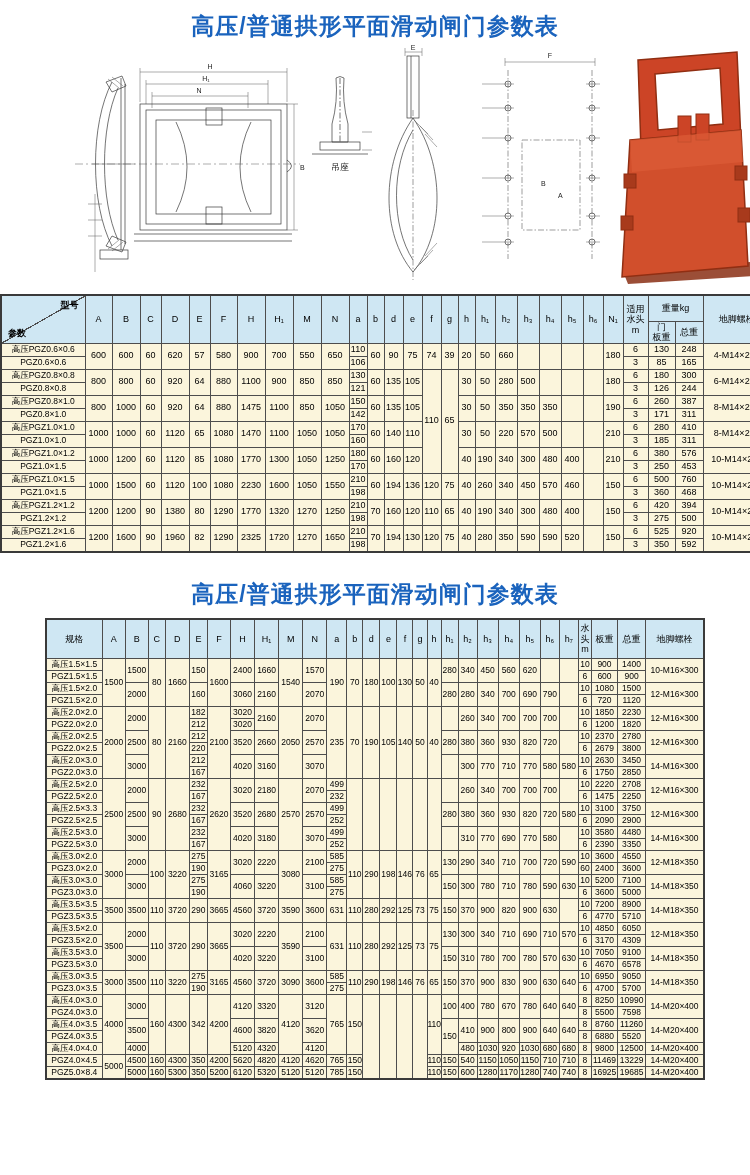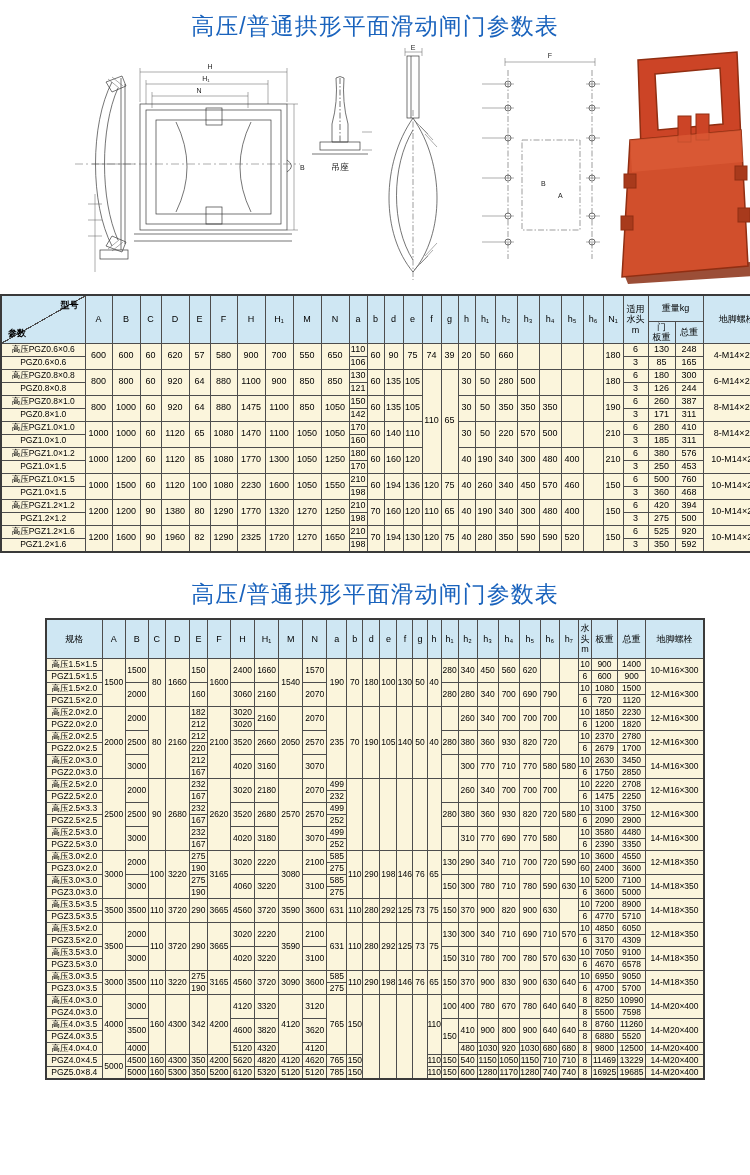--- a/index.html
+++ b/index.html
@@ -1,17 +1,17 @@
 <!DOCTYPE html>
 <html><head>
 <meta charset="utf-8">
 <style>
   html,body{margin:0;padding:0;}
   body{width:750px;background:#ffffff;font-family:"Liberation Sans","DejaVu Sans",sans-serif;}
-  .title{text-align:center;font-weight:normal;font-size:23px;letter-spacing:1px;padding:11px 0 2px;}
+  .title{text-align:center;font-weight:bold;font-size:23px;letter-spacing:1px;padding:11px 0 2px;}
   #diagram-band{display:block;margin:0 auto;}
   table{border-collapse:collapse;table-layout:fixed;}
   #t1{width:738px;margin:10px auto 0;}
   #t2{width:660px;margin:6px auto 0;}
   th,td{border:1px solid #4d4d4d;text-align:center;vertical-align:middle;padding:0;overflow:hidden;}
   #t1,#t2{border:2px solid #3a3a3a;}
   th{background:#cfe7f3;font-weight:normal;font-size:9px;line-height:1.15;white-space:pre-line;}
   td{background:#fbf5dc;font-size:9px;line-height:1.05;height:12px;white-space:nowrap;}
   #t2 td{font-size:8.5px;height:11px;}
   #t1 thead tr:first-child th{height:25px;}
@@ -719,21 +719,21 @@
         <td>10</td>
         <td>2370</td>
         <td>2780</td>
         <td rowspan="2">12-M16×300</td>
       </tr>
       <tr>
         <td class="nm">PGZ2.0×2.5</td>
         <td>220</td>
         <td>6</td>
         <td>2679</td>
-        <td>1700</td>
+        <td>3800</td>
       </tr>
       <tr>
         <td class="nm">高压2.0×3.0</td>
         <td rowspan="2">3000</td>
         <td>212</td>
         <td rowspan="2">4020</td>
         <td rowspan="2">3160</td>
         <td rowspan="2">3070</td>
         <td rowspan="2"></td>
         <td rowspan="2">300</td>

